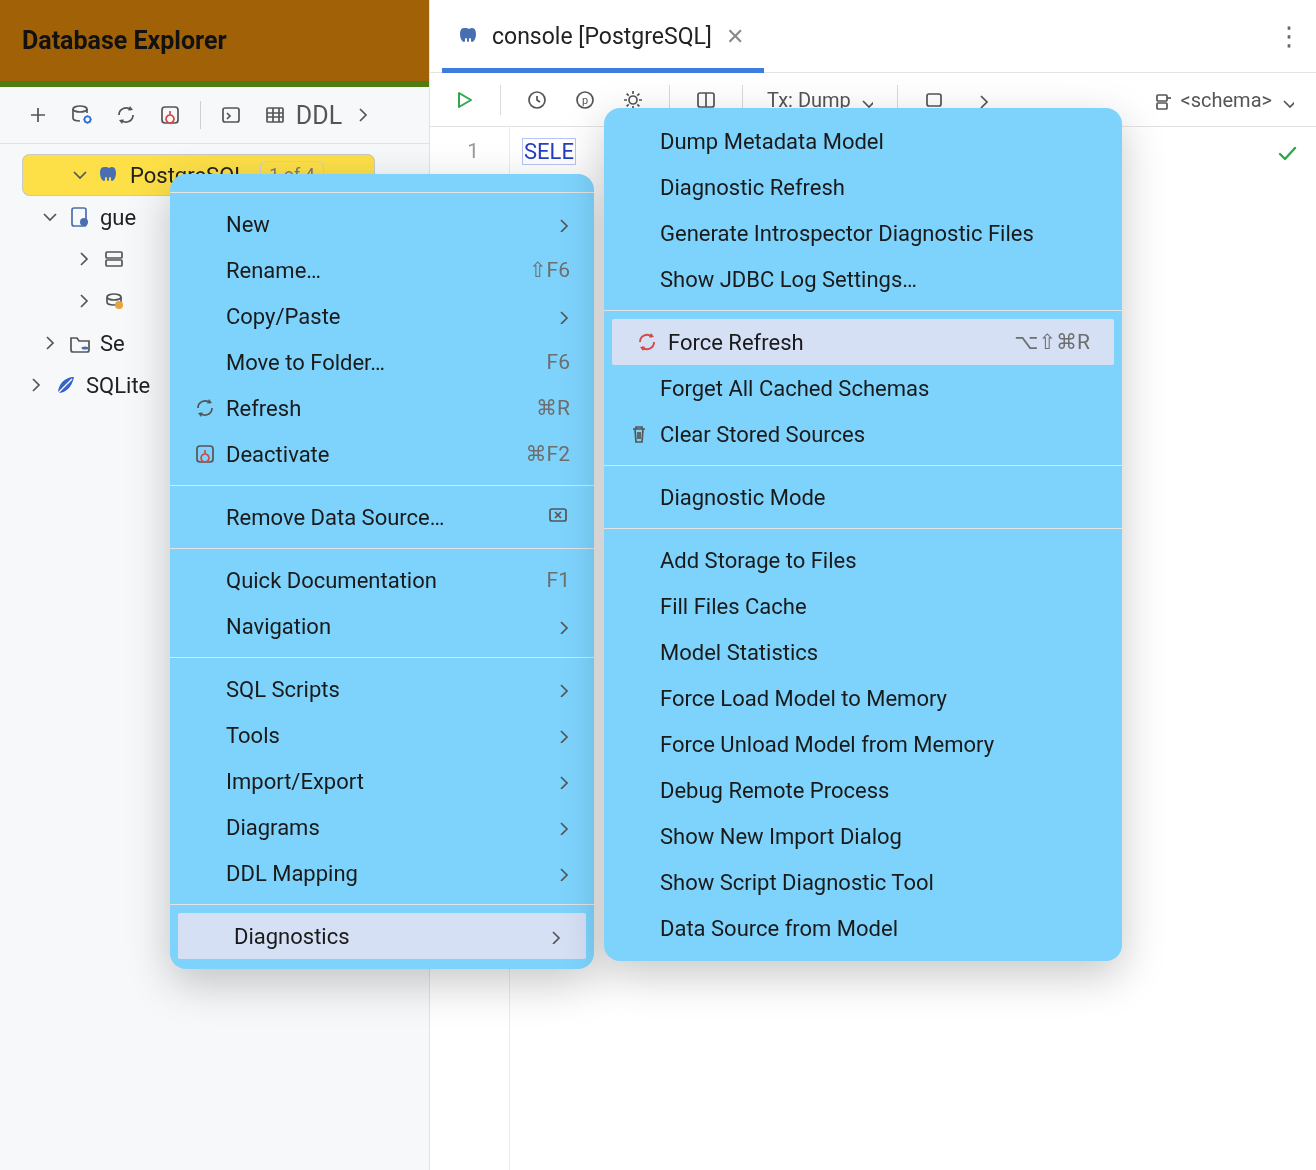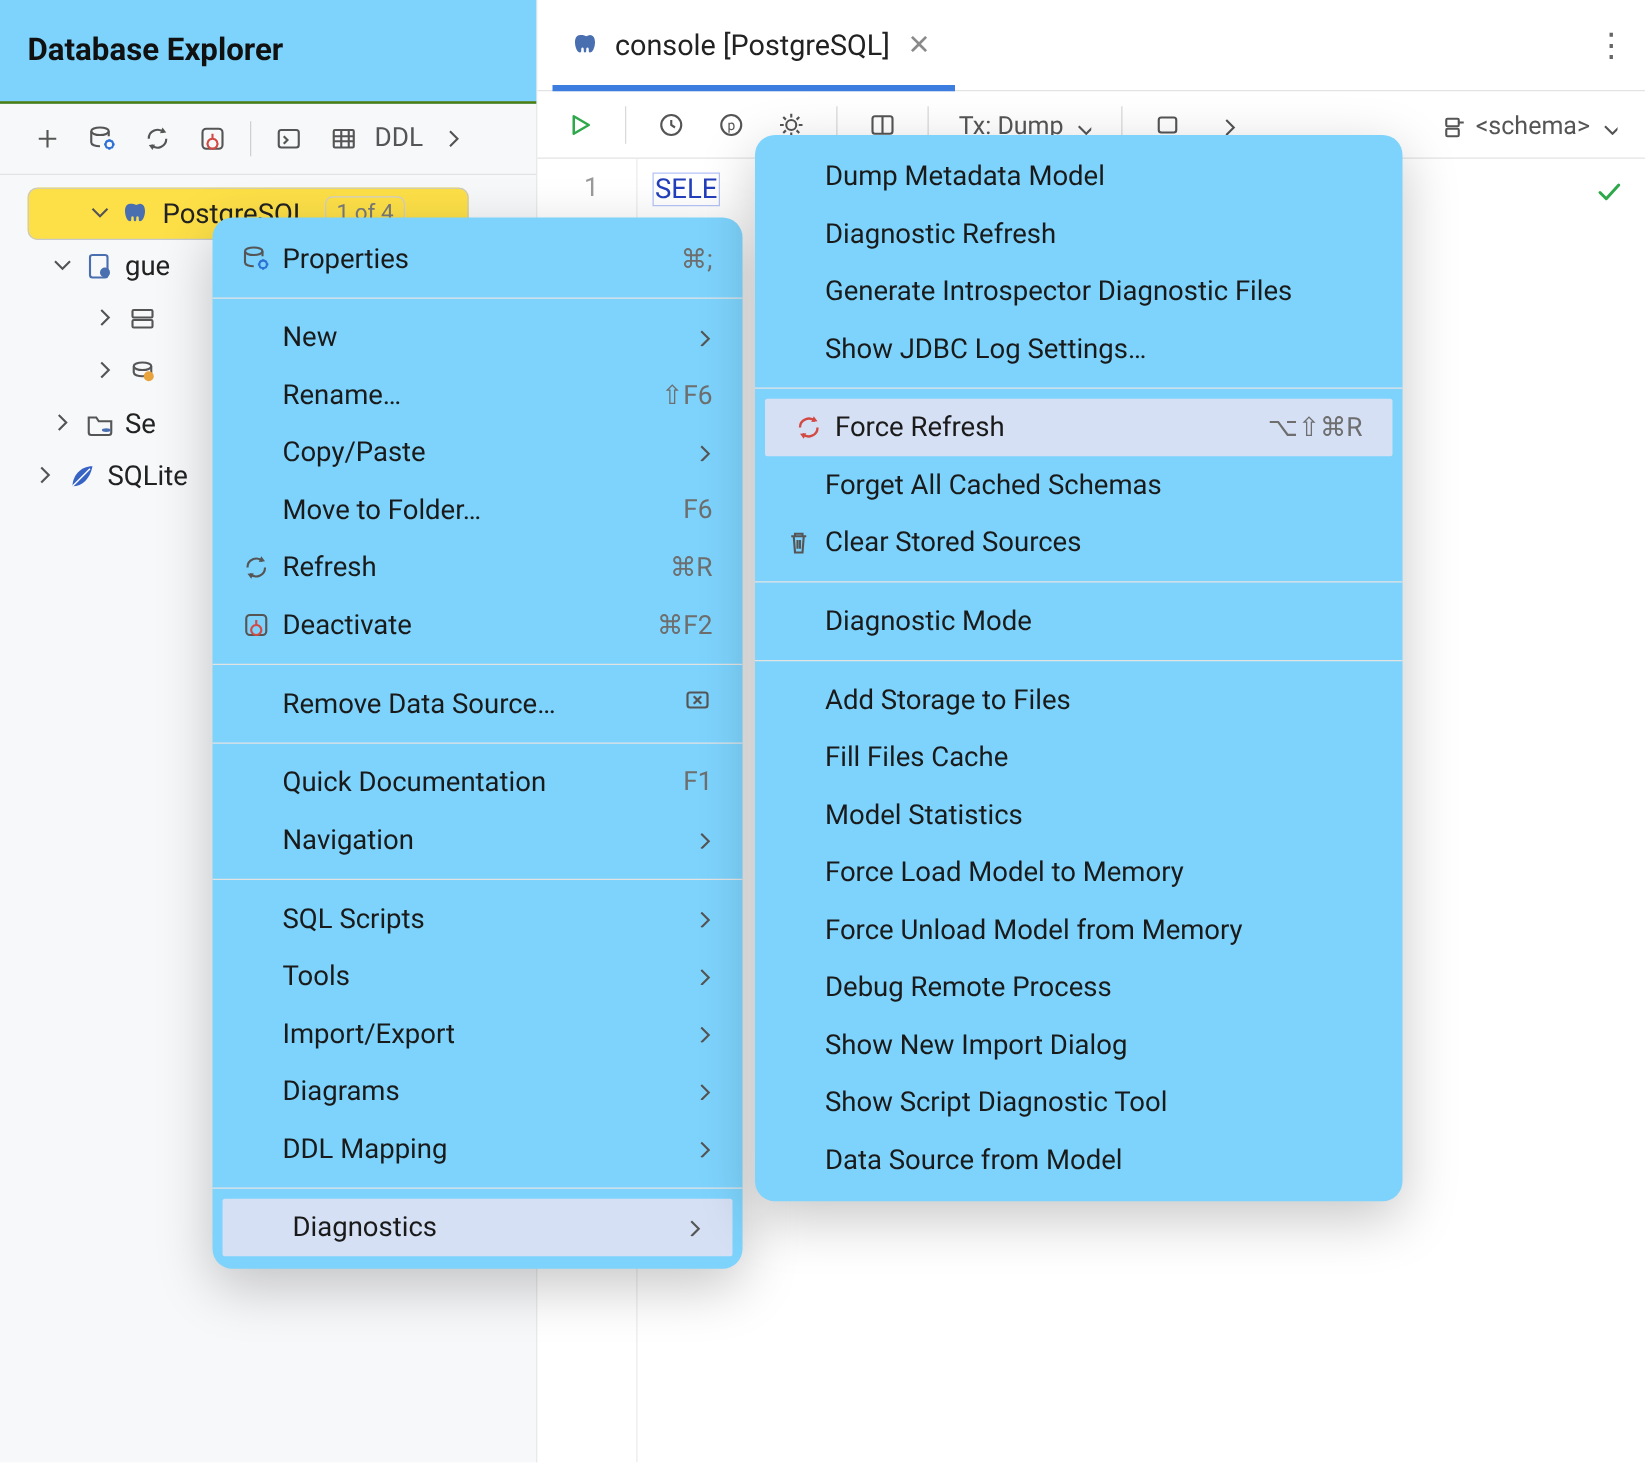--- a/index.html
+++ b/index.html
@@ -1,25 +1,25 @@
 <!DOCTYPE html>
 <html><head>
 <meta charset="utf-8">
 <style>
   * { box-sizing: border-box; margin: 0; padding: 0; font-family: -apple-system, BlinkMacSystemFont, "Segoe UI", Roboto, Arial, sans-serif; }
   html, body { width: 1316px; height: 1170px; background: #fff; overflow: hidden; }
   .app { display: flex; width: 100%; height: 100%; }
 
   
   .left-panel { width: 430px; flex: 0 0 430px; border-right: 1px solid #e3e3e3; background: #f7f8fa; display: flex; flex-direction: column; }
-  .panel-title { font-size: 25px; font-weight: 700; color: #111; padding: 26px 0 26px 22px; border-bottom: 2px solid #4d7c0f; background: #7dd3fc; }
+  .panel-title { font-size: 25px; font-weight: 700; color: #111; padding: 26px 0 26px 22px; border-bottom: 6px solid #4d7c0f; background: #a16207; }
   .panel-toolbar { display: flex; align-items: center; gap: 0; padding: 8px 16px; border-bottom: 1px solid #e3e3e3; }
   .tb-btn { width: 44px; height: 40px; display: flex; align-items: center; justify-content: center; border-radius: 6px; }
   .tb-sep { width: 1px; height: 28px; background: #d0d0d0; margin: 0 8px; }
-  .tb-text { font-size: 21px; color: #555; padding: 0 4px; }
+  .tb-text { font-size: 25px; color: #555; padding: 0 4px; }
 
   .tree { padding: 10px 10px 10px 0; font-size: 22px; color: #222; }
   .tree-row { display: flex; align-items: center; height: 42px; padding-left: 10px; gap: 8px; border-radius: 8px; }
   .tree-row.selected { background: #fde047; padding-left: 44px; }
   .tree-row.selected:not(.no-border) { box-shadow: inset 0 0 0 1px #c8c9cc; margin-left: 22px; margin-right: 44px;}
   .tree-chev { width: 24px; text-align: center; color: #6b6b6b; }
   .tree-label { flex: 0 0 auto; }
   .tree-badge { margin-left: 6px; font-size: 18px; color: #7a7a7a; border: 1px solid #cfcfcf; border-radius: 6px; padding: 0 8px; line-height: 26px; }
   .ind-1 { padding-left: 36px; }
   .ind-2 { padding-left: 70px; }
@@ -363,29 +363,20 @@
       <div class="status-gutter">
         <svg width="26" height="26">
             <use href="#ic-check"></use>
           </svg>
       </div>
     </div>
   </div>
 </div>
 
 <div class="menu menu1" id="menu1">
-    <div class="menu-item">
-      <span class="mi-icon">
-        <svg width="24" height="24">
-          <use href="#ic-db-gear"></use>
-        </svg>
-      </span>
-      <span class="mi-label">Properties</span>
-      <span class="mi-shortcut">⌘;</span>
-    </div>
     <div class="menu-sep"></div>
     <div class="menu-item">
       <span class="mi-icon"></span>
       <span class="mi-label">New</span>
       <span class="mi-sub"><svg width="18" height="18">
           <use href="#ic-chev-r"></use>
         </svg></span>
     </div>
     <div class="menu-item">
       <span class="mi-icon"></span>

